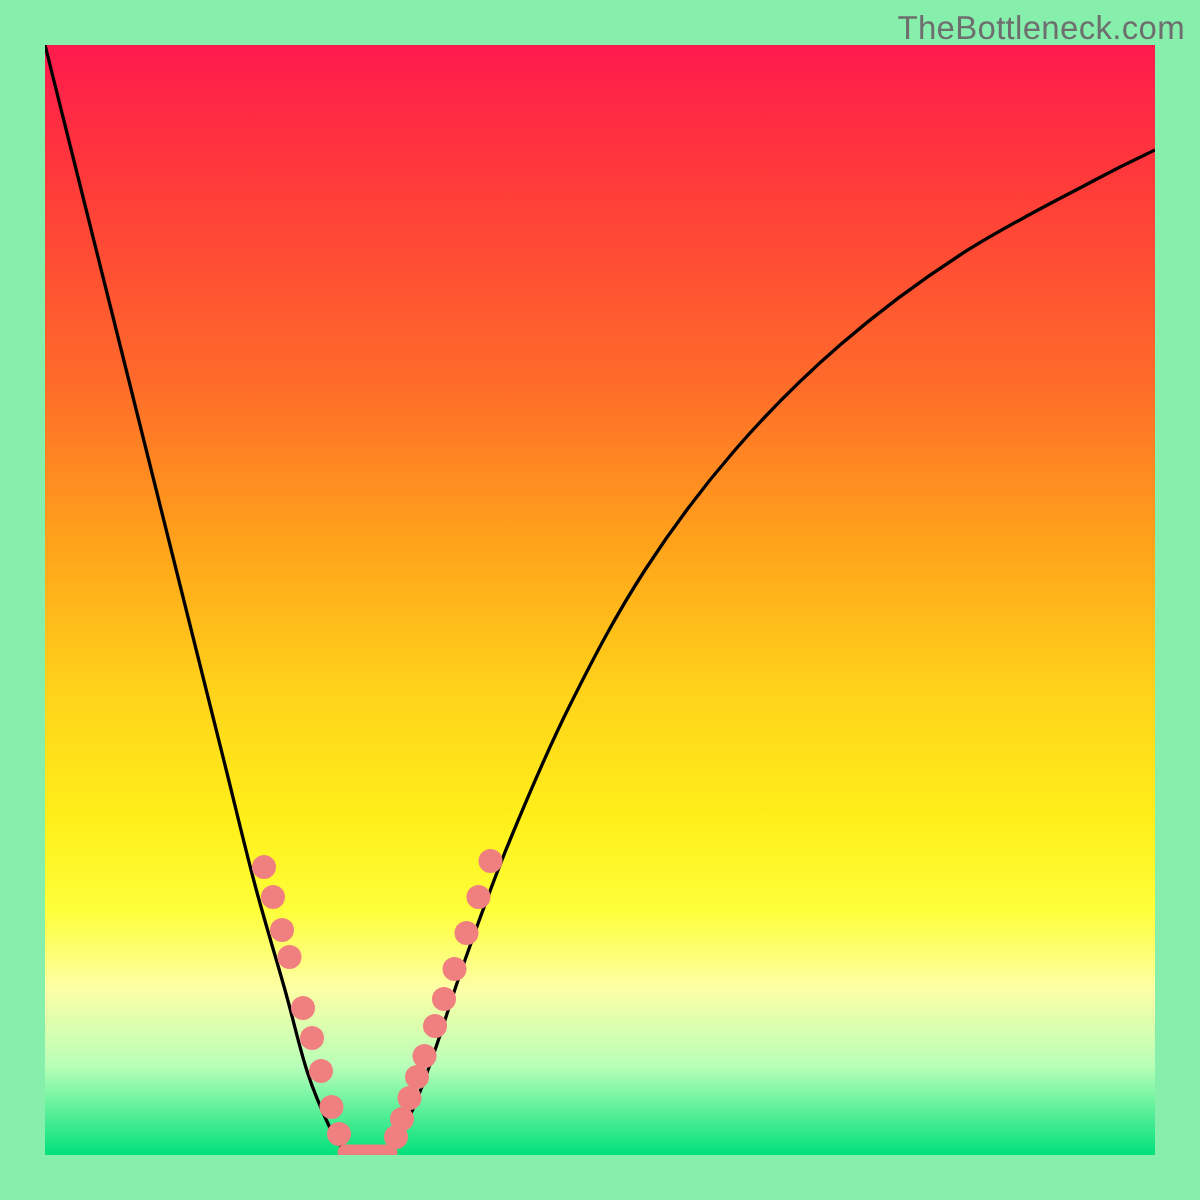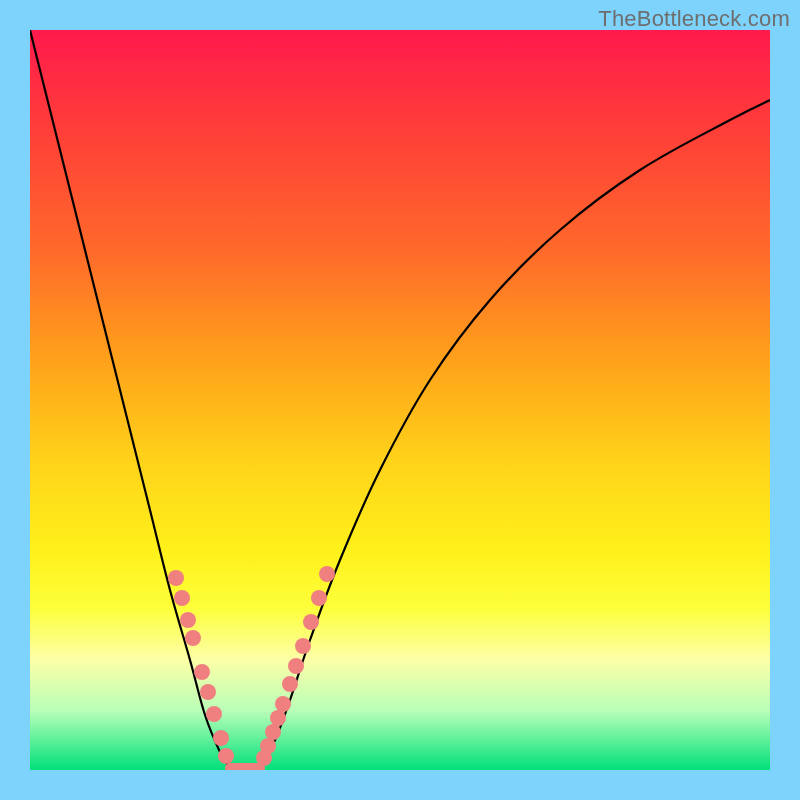--- a/index.html
+++ b/index.html
@@ -10,21 +10,21 @@
     background: #000;
     overflow: hidden;
     font-family: Arial, Helvetica, sans-serif;
   }
   .frame {
     position: absolute;
     left: 0;
     top: 0;
     width: 800px;
     height: 800px;
-    background: #7dd3fc;
+    background: #86efac;
   }
   .plot {
     position: absolute;
     left: 30px;
     top: 30px;
     width: 740px;
     height: 740px;
     background: linear-gradient(to bottom,
       #ff1a4d 0%,
       #ff3a3a 12%,

